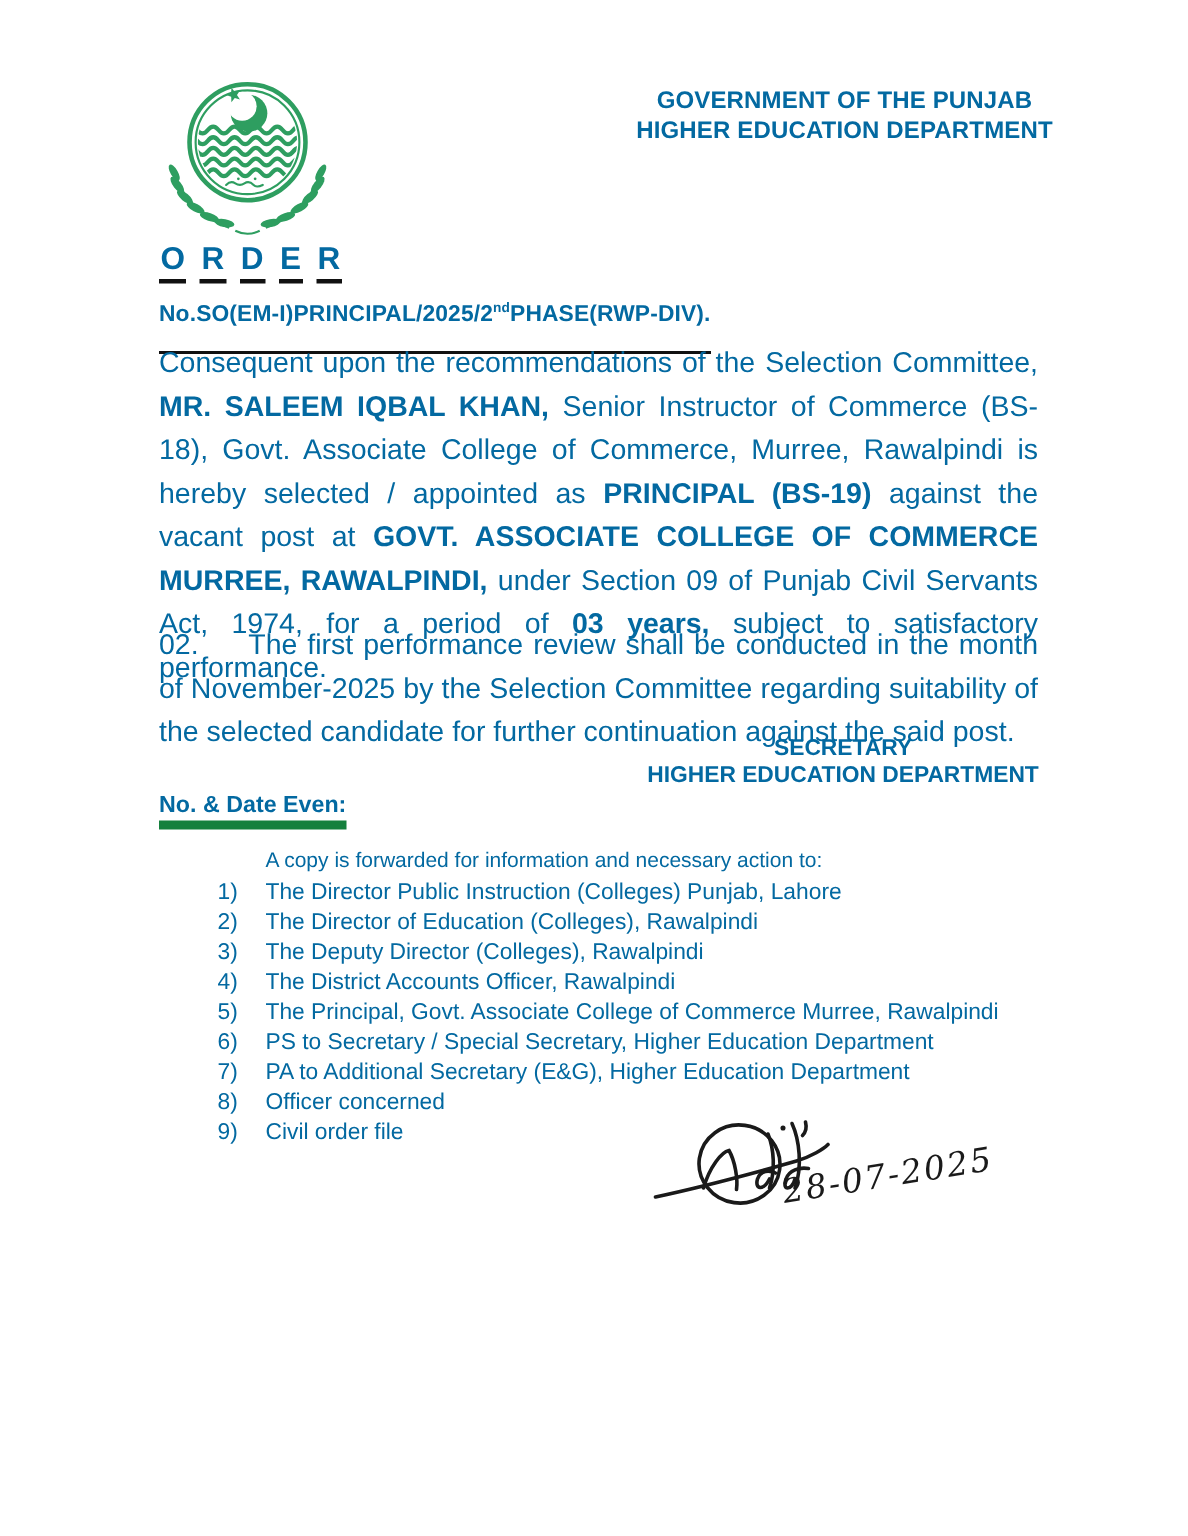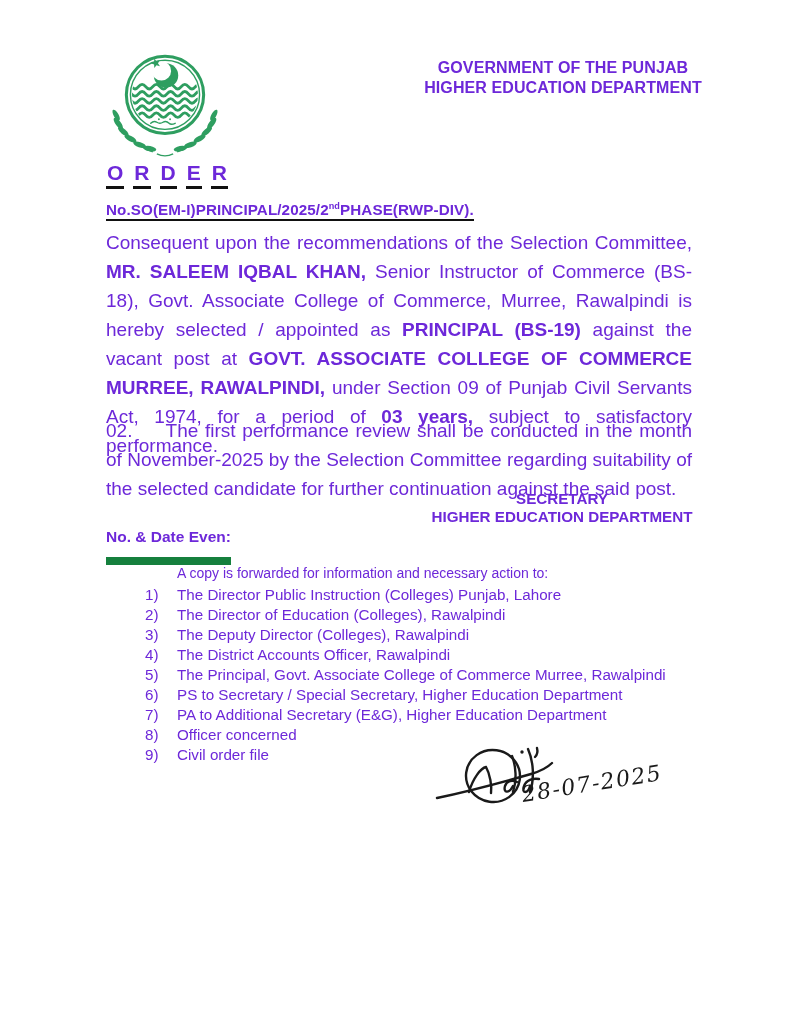--- a/index.html
+++ b/index.html
@@ -1,46 +1,46 @@
 <!DOCTYPE html>
 <html><head>
 <meta charset="utf-8">
 <style>
   html,body{margin:0;padding:0;background:#ffffff;}
   .page{
     position:relative;width:792px;height:1024px;background:#ffffff;
-    font-family:"Liberation Sans",sans-serif;color:#6d28d9;overflow:hidden;
+    font-family:"Liberation Sans",sans-serif;color:#0369a1;overflow:hidden;
   }
   sup{font-size:0.6em;line-height:0;}
   .emblem{position:absolute;left:106px;top:50px;width:118px;height:112px;}
   .hdr-block{position:absolute;left:412px;top:58px;width:302px;text-align:center;}
   .hdr-line{font-weight:bold;font-size:16px;line-height:20px;letter-spacing:0.1px;}
   .hdr-date{margin-top:7px;font-size:15.5px;}
   .title{position:absolute;left:106px;top:161px;}
   .title .tl{
     display:inline-block;font-weight:bold;font-size:21px;line-height:24px;
     border-bottom:3px solid #111;padding:0 1px 1px 1px;margin-right:9px;
   }
   .ref{
     position:absolute;left:106px;top:201px;font-weight:bold;font-size:15.2px;
-    border-bottom:2px solid #111;padding-bottom:1px;letter-spacing:0.1px;
+    border-bottom:2px solid #111;padding-bottom:16px;letter-spacing:0.1px;
   }
   .para{
     position:absolute;left:106px;width:586px;font-size:19px;line-height:29px;
     text-align:justify;
   }
   #para1{top:228px;}
   #para2{top:416px;}
   .signatory{
     position:absolute;left:428px;top:490px;width:268px;text-align:center;
     font-weight:bold;font-size:15.2px;line-height:17.5px;
   }
   .nodate{
     position:absolute;left:106px;top:528px;font-weight:bold;font-size:15.5px;
-    border-bottom:8px solid #15803d;padding-bottom:11px;
+    border-bottom:6px solid #15803d;padding-bottom:1px;
   }
   .dist-intro{position:absolute;left:177px;top:565px;font-size:14px;}
   .dist-list{position:absolute;left:145px;top:585px;width:546px;}
   .dist-row{display:flex;font-size:15.2px;line-height:20px;}
   .dist-row .num{width:32px;flex:none;}
   .dist-row .txt{flex:1;}
   .sig-svg{position:absolute;left:425px;top:736px;width:235px;height:76px;}
   .sig-designation{
     position:absolute;left:448px;top:805px;width:215px;text-align:center;
     font-weight:bold;font-size:15.5px;letter-spacing:0.1px;

